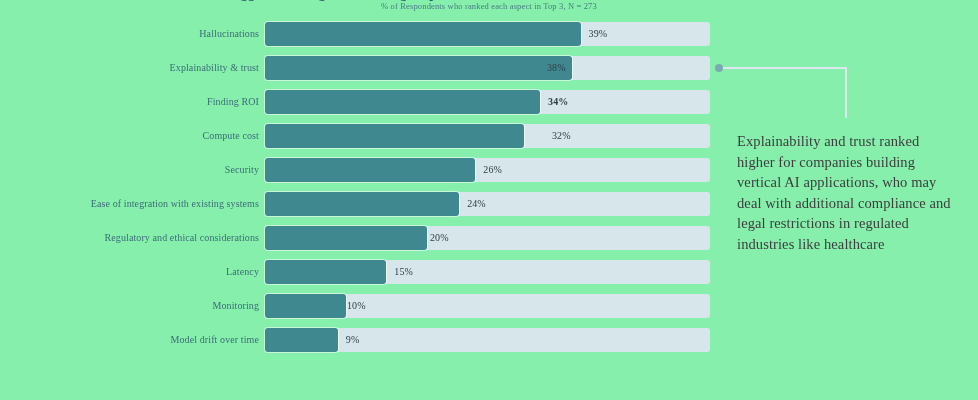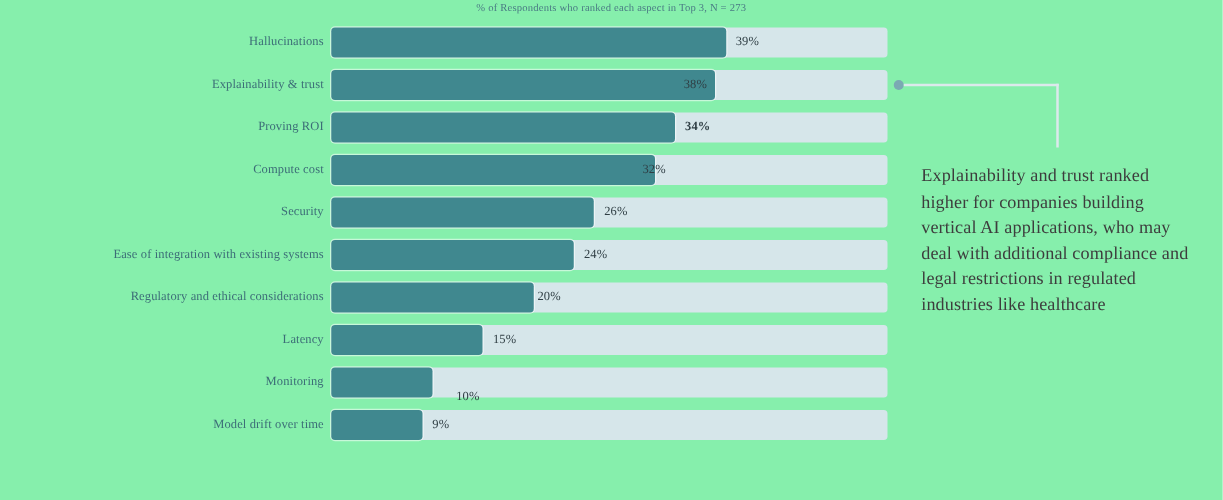--- a/index.html
+++ b/index.html
@@ -159,32 +159,32 @@
         <div class="val-label" style="left: 588.545px;">39%</div>
       </div>
       <div class="row">
         <div class="cat-label">Explainability &amp; trust</div>
         <div class="track">
           <div class="bar" style="width: 307.455px;"></div>
         </div>
         <div class="val-label" style="left: 547px;">38%</div>
       </div>
       <div class="row">
-        <div class="cat-label">Proving ROI</div>
+        <div class="cat-label">Finding ROI</div>
         <div class="track">
           <div class="bar" style="width: 275.091px;"></div>
         </div>
         <div class="val-label" style="left: 548.091px; font-weight: bold;">34%</div>
       </div>
       <div class="row">
         <div class="cat-label">Compute cost</div>
         <div class="track">
           <div class="bar" style="width: 258.909px;"></div>
         </div>
-        <div class="val-label" style="left: 514px;">32%</div>
+        <div class="val-label" style="left: 552px;">32%</div>
       </div>
       <div class="row">
         <div class="cat-label">Security</div>
         <div class="track">
           <div class="bar" style="width: 210.364px;"></div>
         </div>
         <div class="val-label" style="left: 483.364px;">26%</div>
       </div>
       <div class="row">
         <div class="cat-label">Ease of integration with existing systems</div>
@@ -205,21 +205,21 @@
         <div class="track">
           <div class="bar" style="width: 121.364px;"></div>
         </div>
         <div class="val-label" style="left: 394.364px; text-align: right;">15%</div>
       </div>
       <div class="row">
         <div class="cat-label">Monitoring</div>
         <div class="track">
           <div class="bar" style="width: 80.9091px;"></div>
         </div>
-        <div class="val-label" style="left: 365px; margin-top: 12px;">10%</div>
+        <div class="val-label" style="left: 347px;">10%</div>
       </div>
       <div class="row">
         <div class="cat-label">Model drift over time</div>
         <div class="track">
           <div class="bar" style="width: 72.8182px;"></div>
         </div>
         <div class="val-label" style="left: 345.818px;">9%</div>
       </div>
     </div>
 

